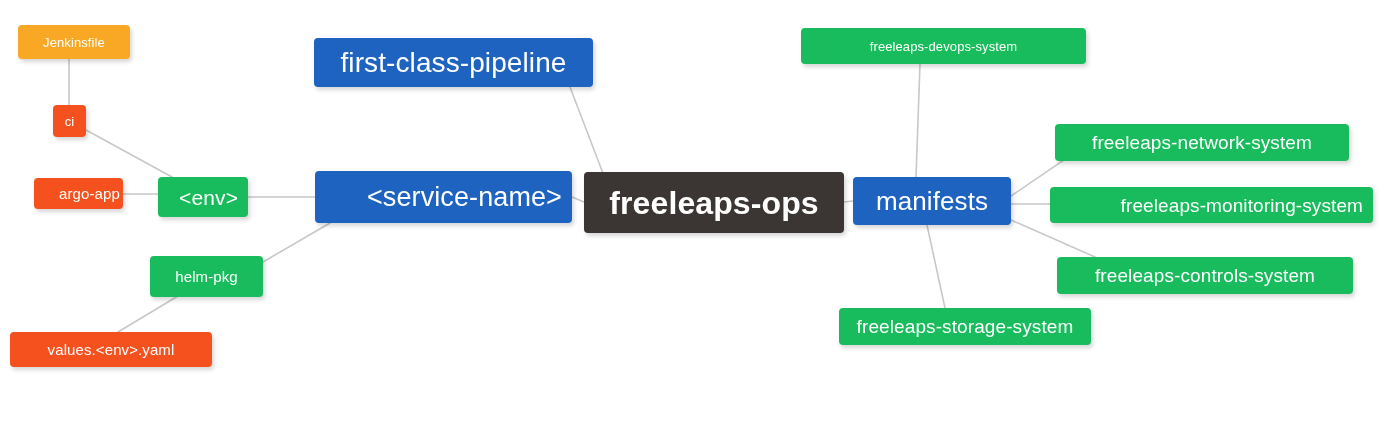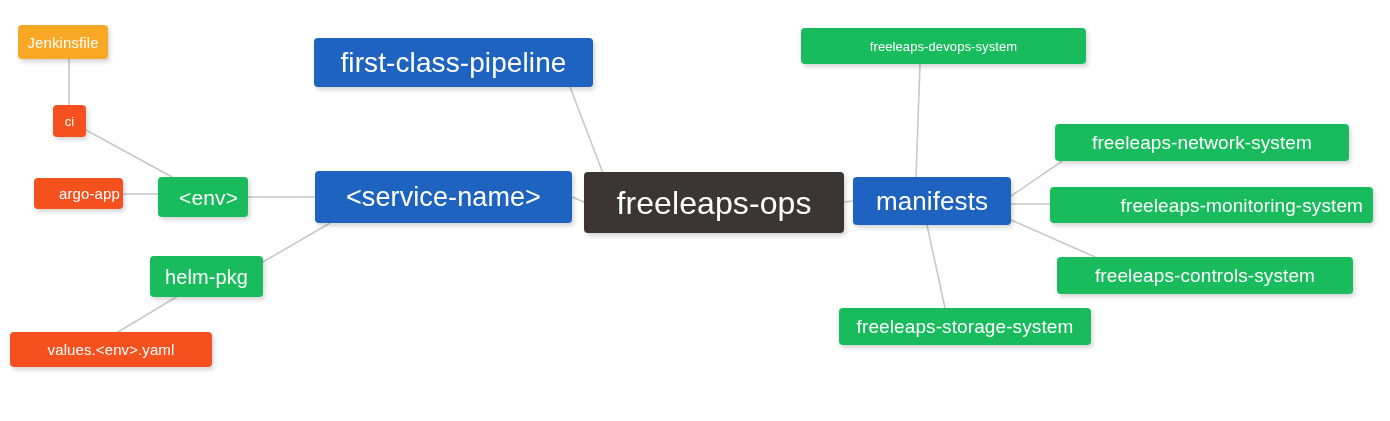--- a/index.html
+++ b/index.html
@@ -62,45 +62,45 @@
       <line x1="158" y1="194" x2="123" y2="194" stroke="#c8c8c8" stroke-width="1.6" stroke-linecap="round"></line>
       <line x1="69" y1="105" x2="69" y2="59" stroke="#c8c8c8" stroke-width="1.6" stroke-linecap="round"></line>
       <line x1="178" y1="296" x2="118" y2="332" stroke="#c8c8c8" stroke-width="1.6" stroke-linecap="round"></line>
       <line x1="916" y1="177" x2="920" y2="64" stroke="#c8c8c8" stroke-width="1.6" stroke-linecap="round"></line>
       <line x1="1011" y1="196" x2="1080" y2="149" stroke="#c8c8c8" stroke-width="1.6" stroke-linecap="round"></line>
       <line x1="1011" y1="204" x2="1050" y2="204" stroke="#c8c8c8" stroke-width="1.6" stroke-linecap="round"></line>
       <line x1="1011" y1="220" x2="1095" y2="257" stroke="#c8c8c8" stroke-width="1.6" stroke-linecap="round"></line>
       <line x1="927" y1="225" x2="945" y2="308" stroke="#c8c8c8" stroke-width="1.6" stroke-linecap="round"></line>
     </svg>
   <div id="node-layer">
-      <div class="node" style="left: 18px; top: 25px; width: 90px; height: 34px; background: rgb(249, 168, 37); font-size: 15px;">
+      <div class="node" style="left: 18px; top: 25px; width: 112px; height: 34px; background: rgb(249, 168, 37); font-size: 13px;">
         <span class="node-label">Jenkinsfile</span>
       </div>
       <div class="node" style="left: 53px; top: 105px; width: 33px; height: 32px; background: rgb(244, 81, 30); font-size: 13px;">
         <span class="node-label">ci</span>
       </div>
       <div class="node" style="left: 34px; top: 178px; width: 89px; height: 31px; background: rgb(244, 81, 30); font-size: 15px; padding-left: 32px;">
         <span class="node-label">argo-app</span>
       </div>
       <div class="node" style="left: 158px; top: 177px; width: 90px; height: 40px; background: rgb(24, 188, 92); font-size: 21px; justify-content: flex-end;">
         <span class="node-label">&lt;env&gt;</span>
       </div>
-      <div class="node" style="left: 150px; top: 256px; width: 113px; height: 41px; background: rgb(24, 188, 92); font-size: 20px;">
+      <div class="node" style="left: 150px; top: 256px; width: 113px; height: 41px; background: rgb(24, 188, 92); font-size: 15px;">
         <span class="node-label">helm-pkg</span>
       </div>
       <div class="node" style="left: 10px; top: 332px; width: 202px; height: 35px; background: rgb(244, 81, 30); font-size: 15px;">
         <span class="node-label">values.&lt;env&gt;.yaml</span>
       </div>
       <div class="node" style="left: 314px; top: 38px; width: 279px; height: 49px; background: rgb(31, 99, 192); font-size: 28px;">
         <span class="node-label">first-class-pipeline</span>
       </div>
-      <div class="node" style="left: 315px; top: 171px; width: 257px; height: 52px; background: rgb(31, 99, 192); font-size: 27px;">
+      <div class="node" style="left: 315px; top: 171px; width: 257px; height: 52px; background: rgb(31, 99, 192); font-size: 27px; justify-content: flex-end;">
         <span class="node-label">&lt;service-name&gt;</span>
       </div>
-      <div class="node" style="left: 584px; top: 172px; width: 260px; height: 61px; background: rgb(59, 54, 51); font-size: 32px;">
+      <div class="node" style="left: 584px; top: 172px; width: 260px; height: 61px; background: rgb(59, 54, 51); font-size: 32px; font-weight: bold;">
         <span class="node-label">freeleaps-ops</span>
       </div>
       <div class="node" style="left: 853px; top: 177px; width: 158px; height: 48px; background: rgb(31, 99, 192); font-size: 26px;">
         <span class="node-label">manifests</span>
       </div>
       <div class="node" style="left: 801px; top: 28px; width: 285px; height: 36px; background: rgb(24, 188, 92); font-size: 13px;">
         <span class="node-label">freeleaps-devops-system</span>
       </div>
       <div class="node" style="left: 1055px; top: 124px; width: 294px; height: 37px; background: rgb(24, 188, 92); font-size: 19px;">
         <span class="node-label">freeleaps-network-system</span>

